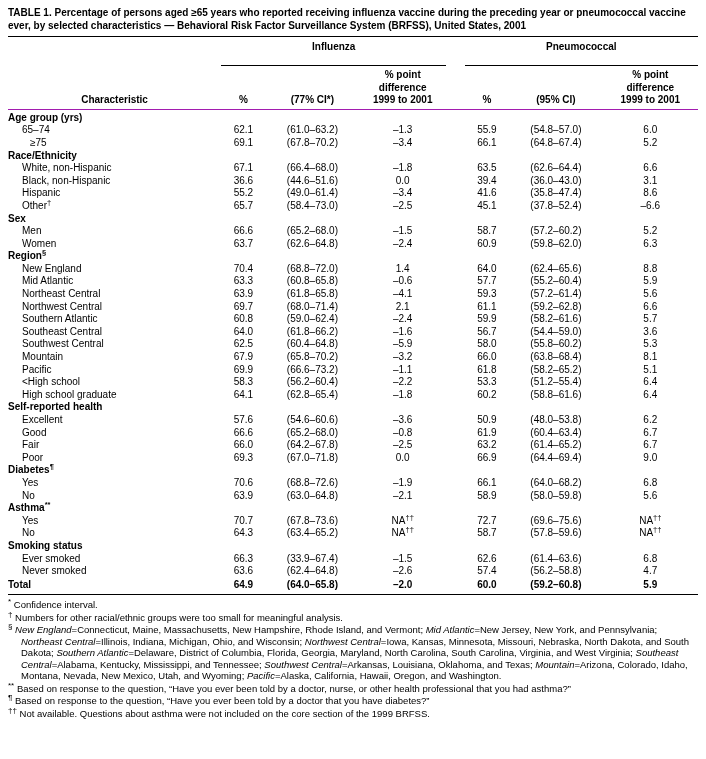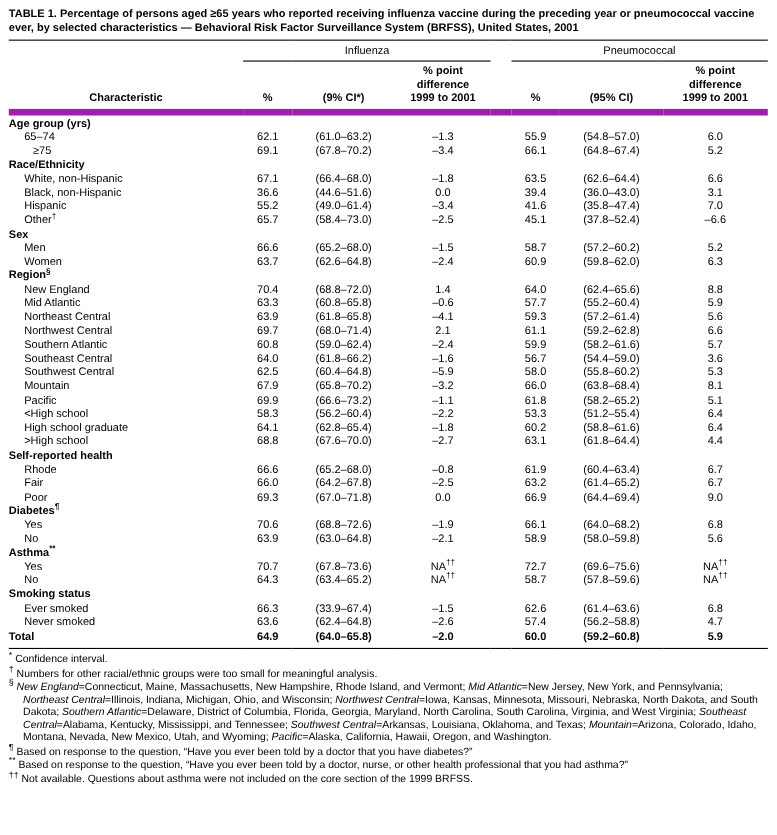--- a/index.html
+++ b/index.html
@@ -21,26 +21,26 @@
     font-size: 10px;
     line-height: 12.6px;
     vertical-align: bottom;
     font-weight: normal;
     padding: 0;
     overflow: visible;
     white-space: nowrap;
   }
   .group-row th { padding-top: 4px; }
   .group-label {
-    font-weight: normal;
+    font-weight: bold;
     text-align: center;
     border-bottom: 1px solid #000;
-    padding-bottom: 1px;
+    padding-bottom: 11px;
   }
-  .head-row th { border-bottom: 6px solid #a21caf; padding-top: 3px; padding-bottom: 2px; text-align: center; }
+  .head-row th { border-bottom: 1px solid #a21caf; padding-top: 3px; padding-bottom: 2px; text-align: center; }
   .char-head { text-align: left; font-weight: bold; }
   .pct-head, .ci-head { text-align: center; font-weight: bold; }
   .diff-head { text-align: center; font-weight: bold; white-space: pre-line; }
   tbody tr:first-child td { padding-top: 2px; }
   .section-label { font-weight: bold; }
   td.label { text-align: left; }
   td.label.ind1 { padding-left: 14px; }
   td.label.ind2 { padding-left: 22px; }
   .num { text-align: center; }
   .total-row td { font-weight: bold; border-bottom: 1px solid #000; padding-top: 1px; padding-bottom: 3px; }
@@ -71,21 +71,21 @@
     <thead>
       <tr class="group-row">
         <th></th>
         <th colspan="3" class="group-label">Influenza</th>
         <th></th>
         <th colspan="3" class="group-label">Pneumococcal</th>
       </tr>
       <tr class="head-row">
         <th class="char-head">Characteristic</th>
         <th class="pct-head">%</th>
-        <th class="ci-head">(9% CI*)</th>
+        <th class="ci-head">(77% CI*)</th>
         <th class="diff-head">% point
 difference
 1999 to 2001</th>
         <th></th>
         <th class="pct-head">%</th>
         <th class="ci-head">(95% CI)</th>
         <th class="diff-head">% point
 difference
 1999 to 2001</th>
       </tr>
@@ -138,21 +138,21 @@
           <td class="num">3.1</td>
         </tr>
         <tr class="data-row">
           <td class="label ind1">Hispanic</td>
           <td class="num">55.2</td>
           <td class="num">(49.0–61.4)</td>
           <td class="num">–3.4</td>
           <td class="spacer"></td>
           <td class="num">41.6</td>
           <td class="num">(35.8–47.4)</td>
-          <td class="num">7.0</td>
+          <td class="num">8.6</td>
         </tr>
         <tr class="data-row">
           <td class="label ind1">Other<sup>†</sup></td>
           <td class="num">65.7</td>
           <td class="num">(58.4–73.0)</td>
           <td class="num">–2.5</td>
           <td class="spacer"></td>
           <td class="num">45.1</td>
           <td class="num">(37.8–52.4)</td>
           <td class="num">–6.6</td>
@@ -286,35 +286,35 @@
         <tr class="data-row">
           <td class="label ind1">High school graduate</td>
           <td class="num">64.1</td>
           <td class="num">(62.8–65.4)</td>
           <td class="num">–1.8</td>
           <td class="spacer"></td>
           <td class="num">60.2</td>
           <td class="num">(58.8–61.6)</td>
           <td class="num">6.4</td>
         </tr>
-        <tr class="data-row">
-          <td class="label ind1">&gt;High school</td>
-          <td class="num">68.8</td>
-          <td class="num">(67.6–70.0)</td>
-          <td class="num">–2.7</td>
-          <td class="spacer"></td>
-          <td class="num">63.1</td>
-          <td class="num">(61.8–64.4)</td>
-          <td class="num">4.4</td>
-        </tr>
         <tr class="section-row">
           <td colspan="8" class="section-label">Self-reported health</td>
         </tr>
         <tr class="data-row">
-          <td class="label ind1">Rhode</td>
+          <td class="label ind1">Excellent</td>
+          <td class="num">57.6</td>
+          <td class="num">(54.6–60.6)</td>
+          <td class="num">–3.6</td>
+          <td class="spacer"></td>
+          <td class="num">50.9</td>
+          <td class="num">(48.0–53.8)</td>
+          <td class="num">6.2</td>
+        </tr>
+        <tr class="data-row">
+          <td class="label ind1">Good</td>
           <td class="num">66.6</td>
           <td class="num">(65.2–68.0)</td>
           <td class="num">–0.8</td>
           <td class="spacer"></td>
           <td class="num">61.9</td>
           <td class="num">(60.4–63.4)</td>
           <td class="num">6.7</td>
         </tr>
         <tr class="data-row">
           <td class="label ind1">Fair</td>
@@ -415,18 +415,18 @@
           <td class="num">(59.2–60.8)</td>
           <td class="num">5.9</td>
         </tr>
       </tbody>
   </table>
 
   <div class="footnotes">
       <div class="footnote"><sup class="fsym">*</sup> <span>Confidence interval.</span></div>
       <div class="footnote"><sup class="fsym">†</sup> <span>Numbers for other racial/ethnic groups were too small for meaningful analysis.</span></div>
       <div class="footnote"><sup class="fsym">§</sup> <span class="it">New England</span><span>=Connecticut, Maine, Massachusetts, New Hampshire, Rhode Island, and Vermont; </span><span class="it">Mid Atlantic</span><span>=New Jersey, New York, and Pennsylvania; </span><span class="it">Northeast Central</span><span>=Illinois, Indiana, Michigan, Ohio, and Wisconsin; </span><span class="it">Northwest Central</span><span>=Iowa, Kansas, Minnesota, Missouri, Nebraska, North Dakota, and South Dakota; </span><span class="it">Southern Atlantic</span><span>=Delaware, District of Columbia, Florida, Georgia, Maryland, North Carolina, South Carolina, Virginia, and West Virginia; </span><span class="it">Southeast Central</span><span>=Alabama, Kentucky, Mississippi, and Tennessee; </span><span class="it">Southwest Central</span><span>=Arkansas, Louisiana, Oklahoma, and Texas; </span><span class="it">Mountain</span><span>=Arizona, Colorado, Idaho, Montana, Nevada, New Mexico, Utah, and Wyoming; </span><span class="it">Pacific</span><span>=Alaska, California, Hawaii, Oregon, and Washington.</span></div>
+      <div class="footnote"><sup class="fsym">**</sup> <span>Based on response to the question, “Have you ever been told by a doctor, nurse, or other health professional that you had asthma?”</span></div>
       <div class="footnote"><sup class="fsym">¶</sup> <span>Based on response to the question, “Have you ever been told by a doctor that you have diabetes?”</span></div>
-      <div class="footnote"><sup class="fsym">**</sup> <span>Based on response to the question, “Have you ever been told by a doctor, nurse, or other health professional that you had asthma?”</span></div>
       <div class="footnote"><sup class="fsym">††</sup> <span>Not available. Questions about asthma were not included on the core section of the 1999 BRFSS.</span></div>
     </div>
 
 </div>
 
 </body></html>

